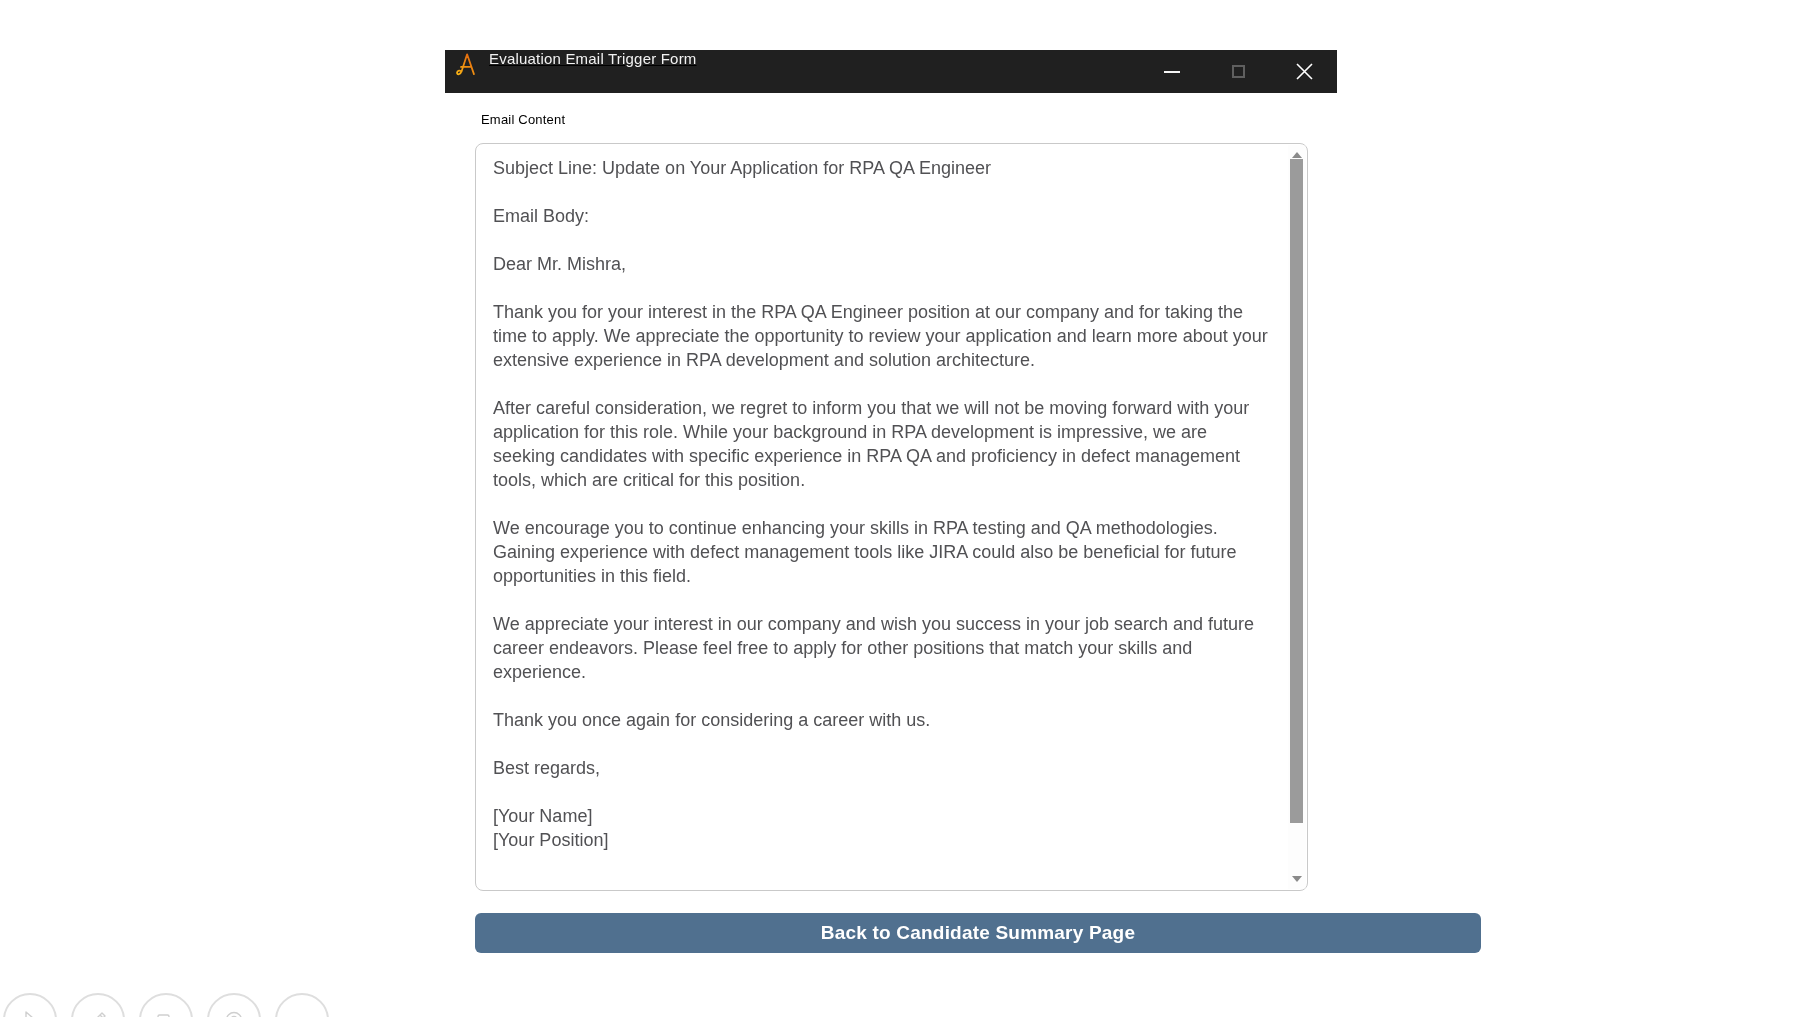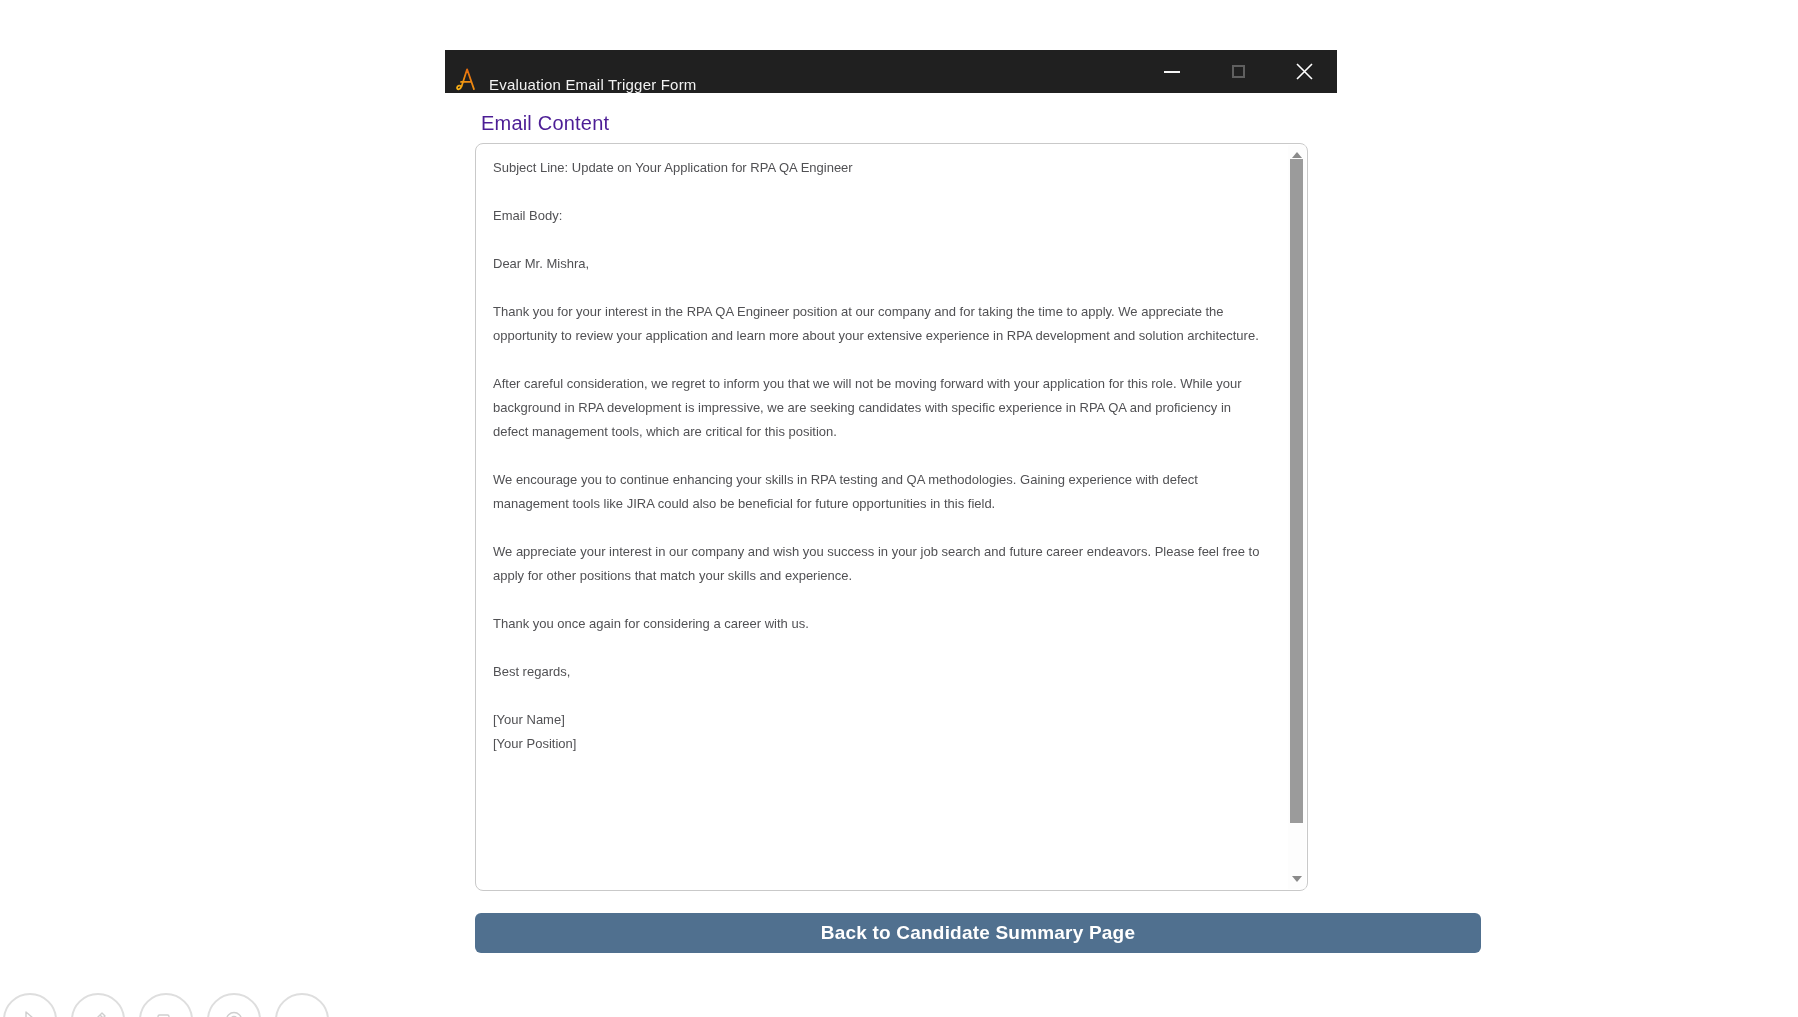--- a/index.html
+++ b/index.html
@@ -11,21 +11,22 @@
     font-family: "Liberation Sans", sans-serif;
   }
 
   
   .titlebar {
     position: absolute;
     left: 445px; top: 50px;
     width: 892px; height: 43px;
     background: #202020;
     display: flex;
-    align-items: flex-end;
+    align-items: flex-start;
+    text-decoration: underline;
   }
   .titlebar .logo {
     width: 24px; height: 28px;
     margin-left: 9px;
     flex: 0 0 auto;
   }
   .titlebar .title {
     margin-left: 11px;
     color: #f2f2f2;
     font-size: 15px;
@@ -45,40 +46,40 @@
     border: none;
   }
   .glyph-min { width: 16px; height: 2px; background: #f5f5f5; }
   .glyph-max { width: 13px; height: 13px; border: 2px solid #5f5f5f; }
   .glyph-close { width: 17px; height: 17px; display: block; }
 
   
   .email-label {
     position: absolute;
     left: 481px; top: 112px;
-    font-size: 20px;
-    color: #4c1d95;
+    font-size: 13px;
+    color: #000000;
     letter-spacing: 0.2px;
   }
 
   .fake-textarea {
     position: absolute;
     left: 475px; top: 143px;
     width: 833px; height: 748px;
     background: #ffffff;
     border: 1px solid #c9c9c9;
     border-radius: 8px;
     overflow: hidden;
   }
   .email-text {
     position: absolute;
     left: 17px; top: 12px;
     right: 38px; bottom: 0;
     white-space: pre-wrap;
-    font-size: 13px;
+    font-size: 18px;
     line-height: 24px;
     color: #515154;
     overflow: hidden;
   }
 
   
   .scrollbar {
     position: absolute;
     top: 1px; right: 1px; bottom: 1px;
     width: 18px;

